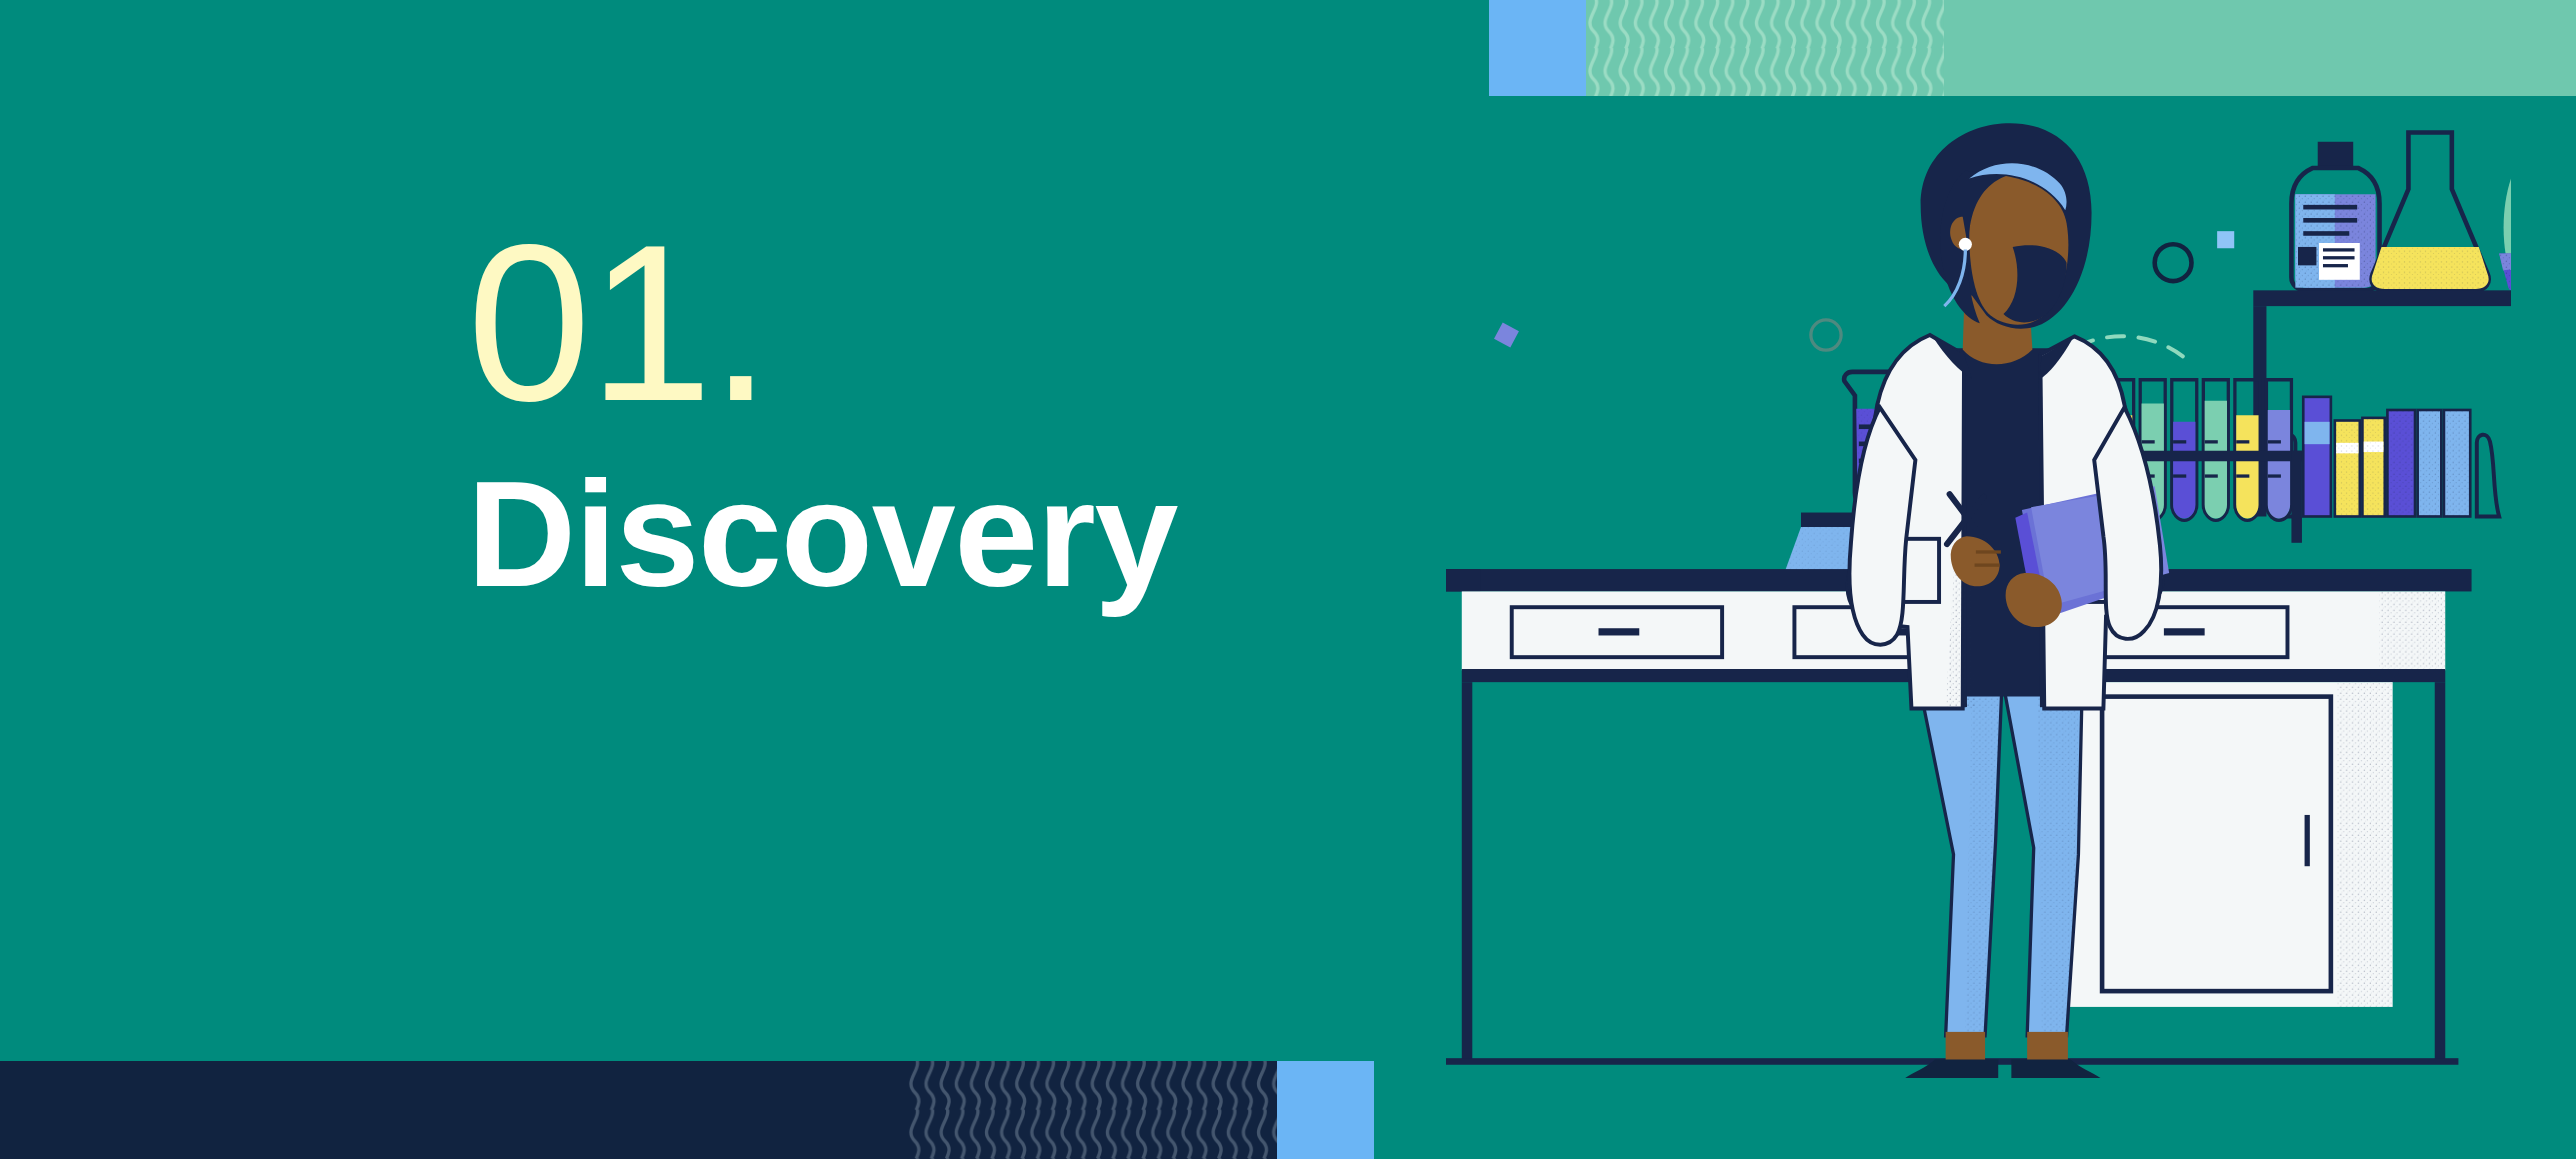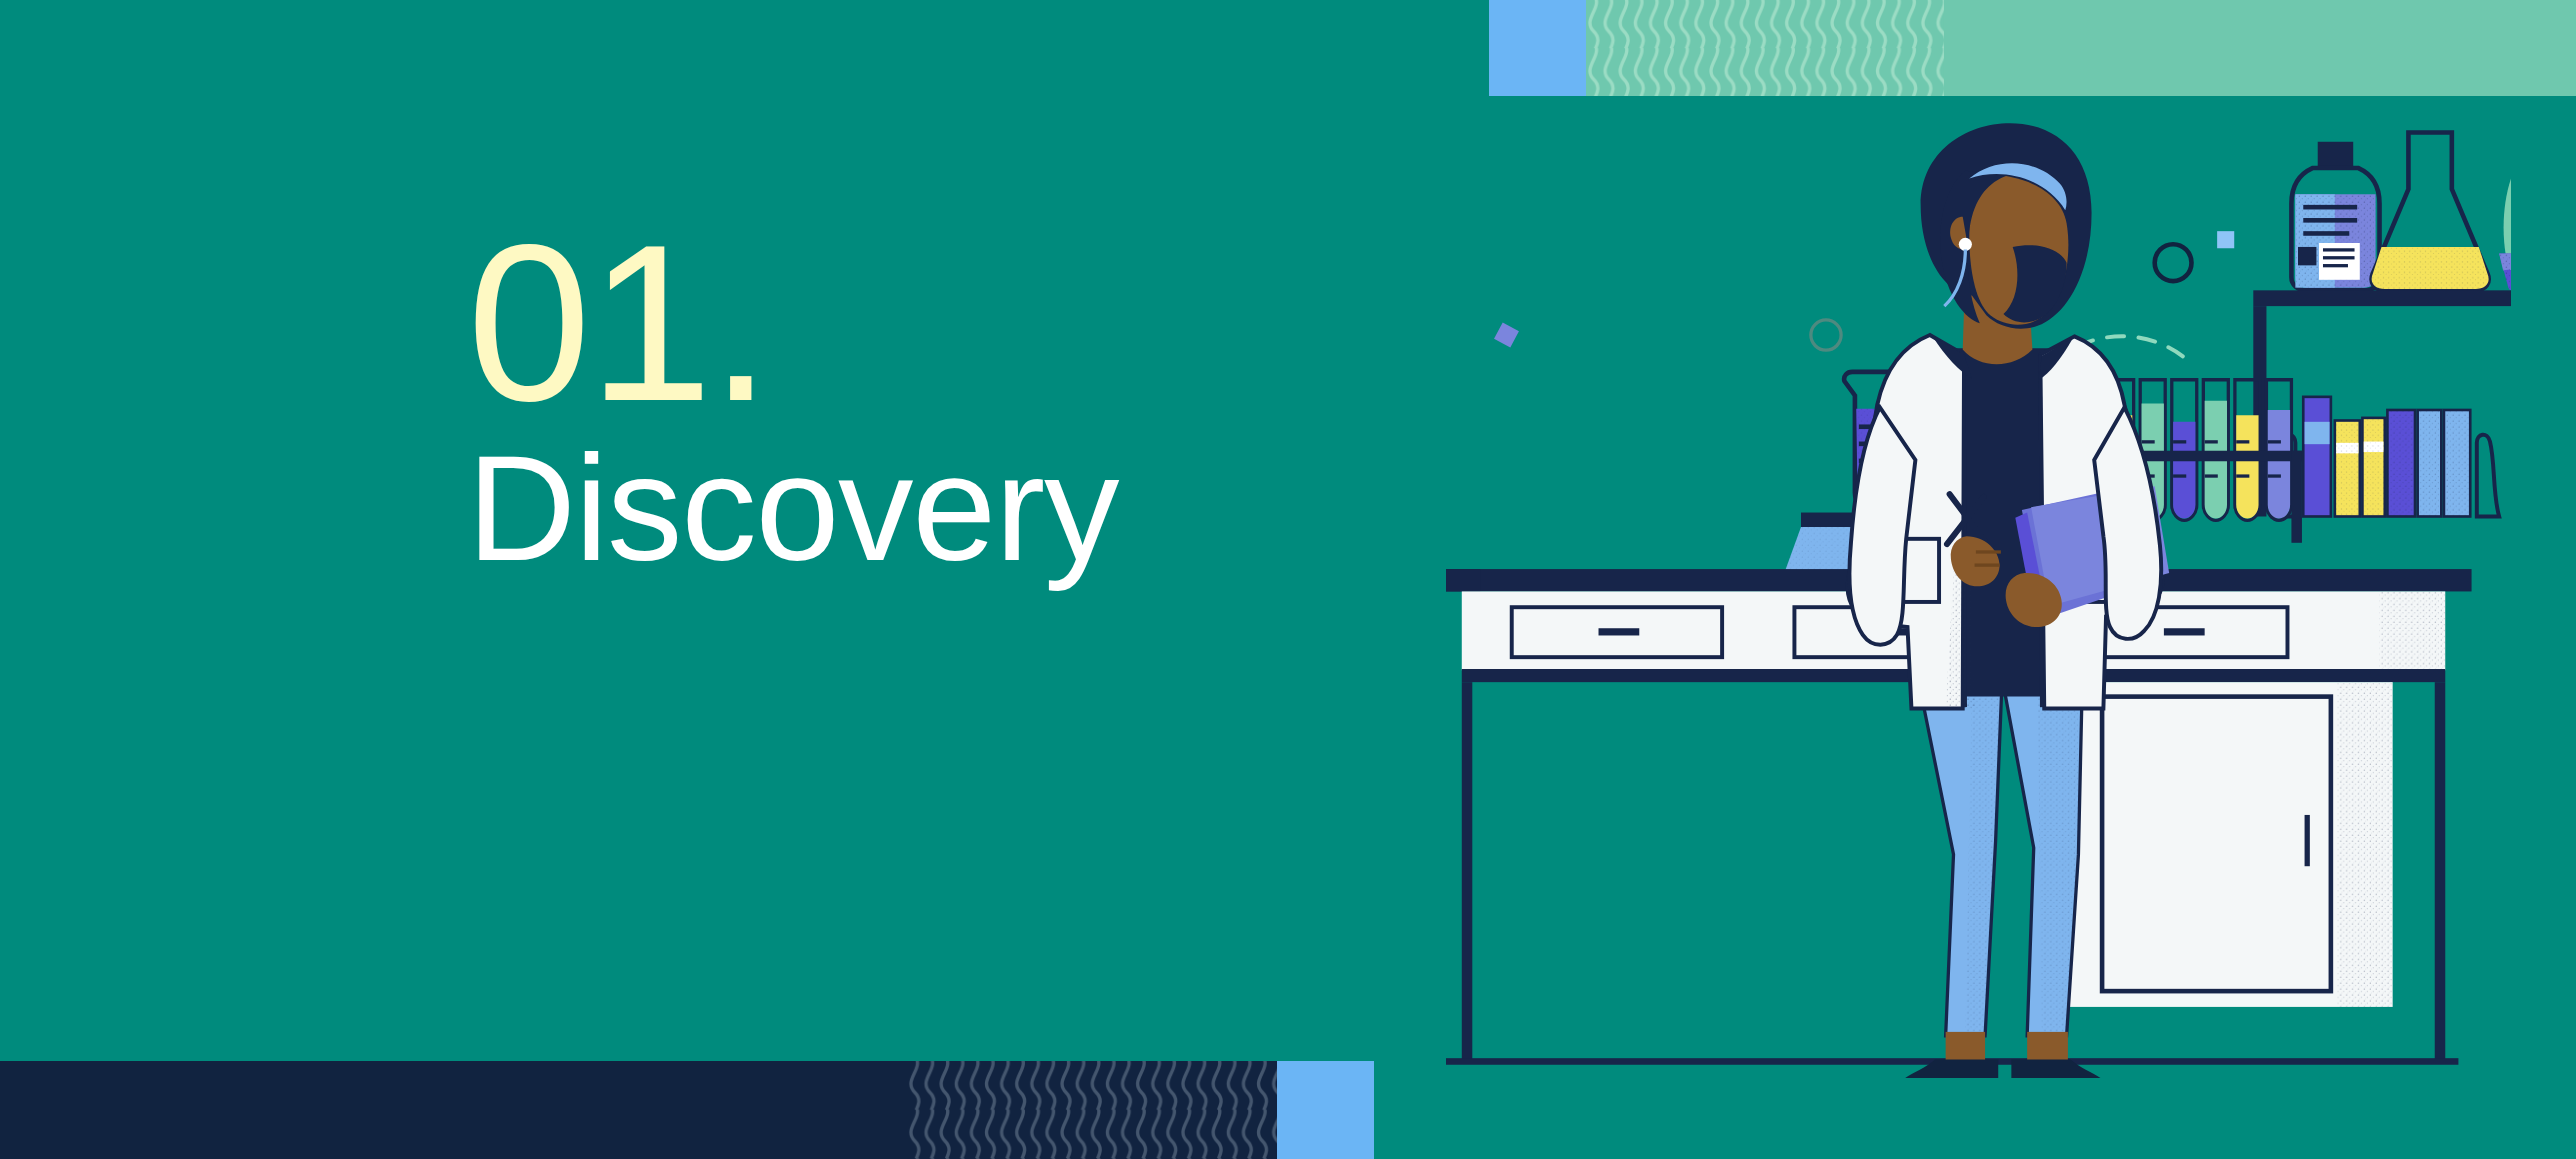--- a/index.html
+++ b/index.html
@@ -44,24 +44,25 @@
     font-family:Liberation Sans, sans-serif;
     font-size:223px;
     font-weight:300;
     letter-spacing:-2.6px;
     color:#fef9c3;
     line-height:0.95;
   }
   .title-label {
     font-family:"Liberation Sans", sans-serif;
     font-size:151px;
-    font-weight:400;
+    font-weight:700;
     letter-spacing:-1.3px;
     color:#FFFFFF;
     line-height:1.05;
+    margin-top:26px;
   }
 
   
   .illustration {
     position:absolute; left:1446px; top:118px; width:1065px; height:960px;
   }
   .illustration svg { width:100%; height:100%; display:block; }
 </style>
 </head>
 <body>

